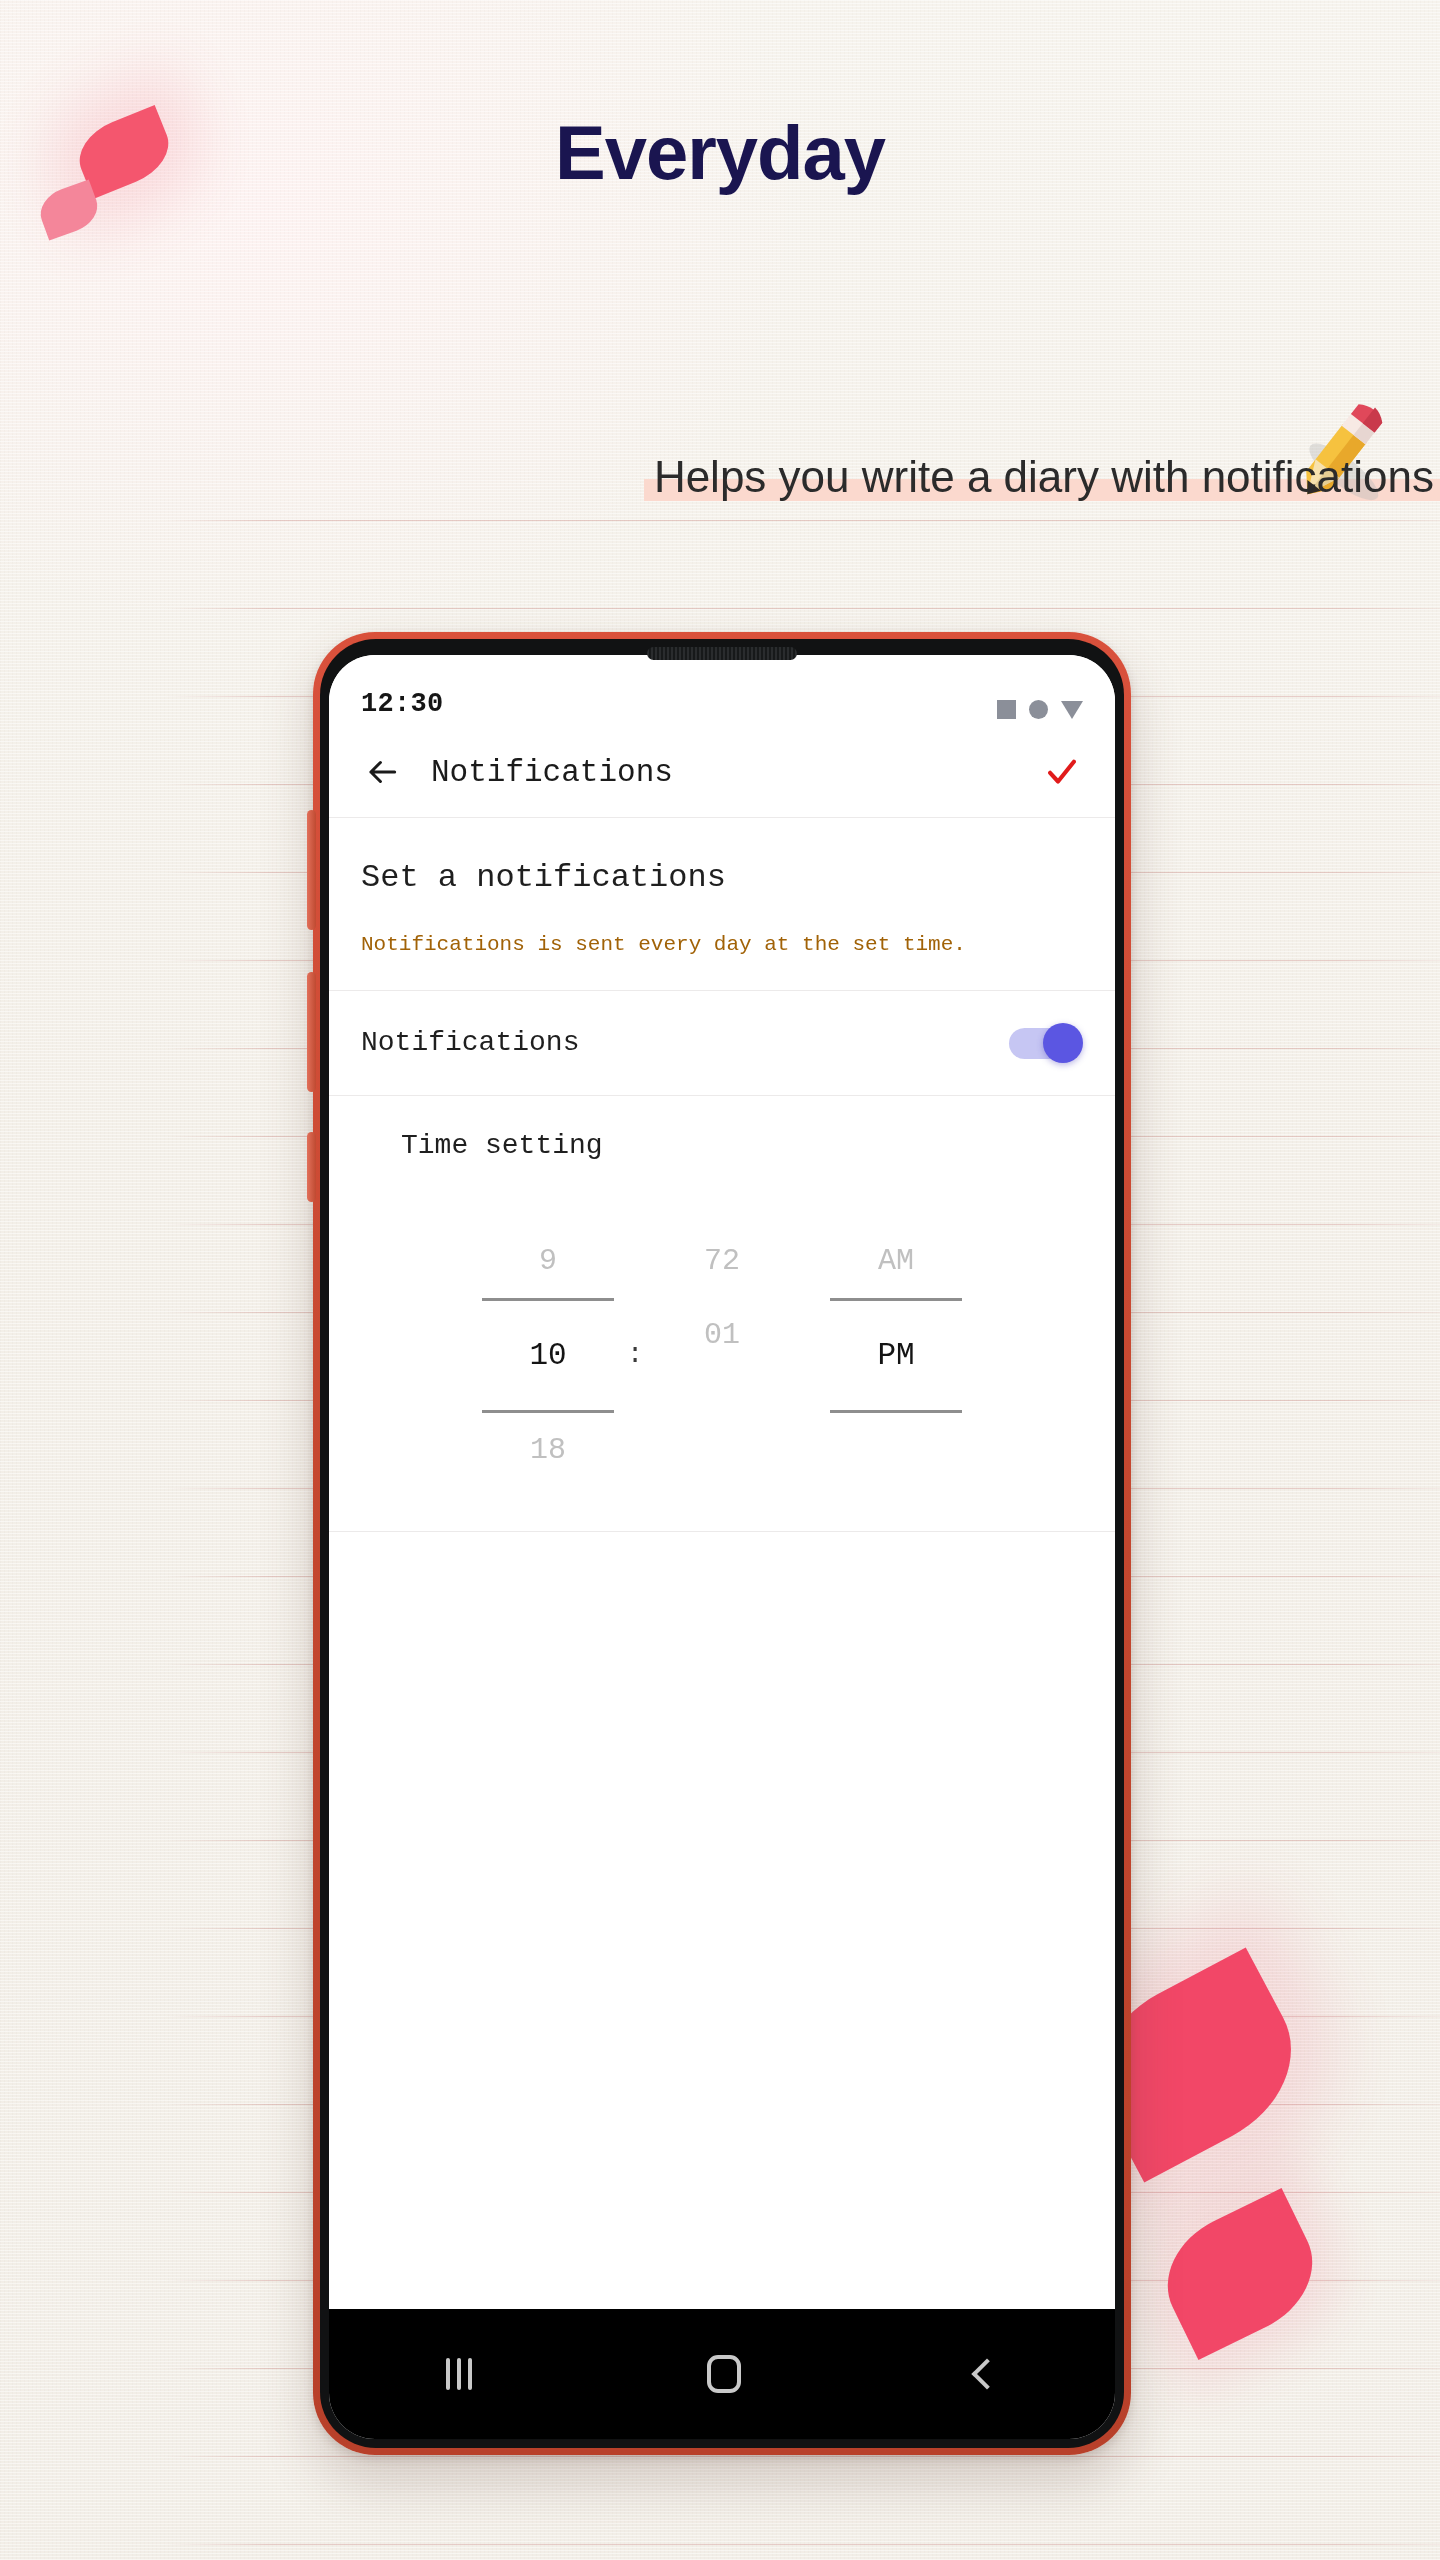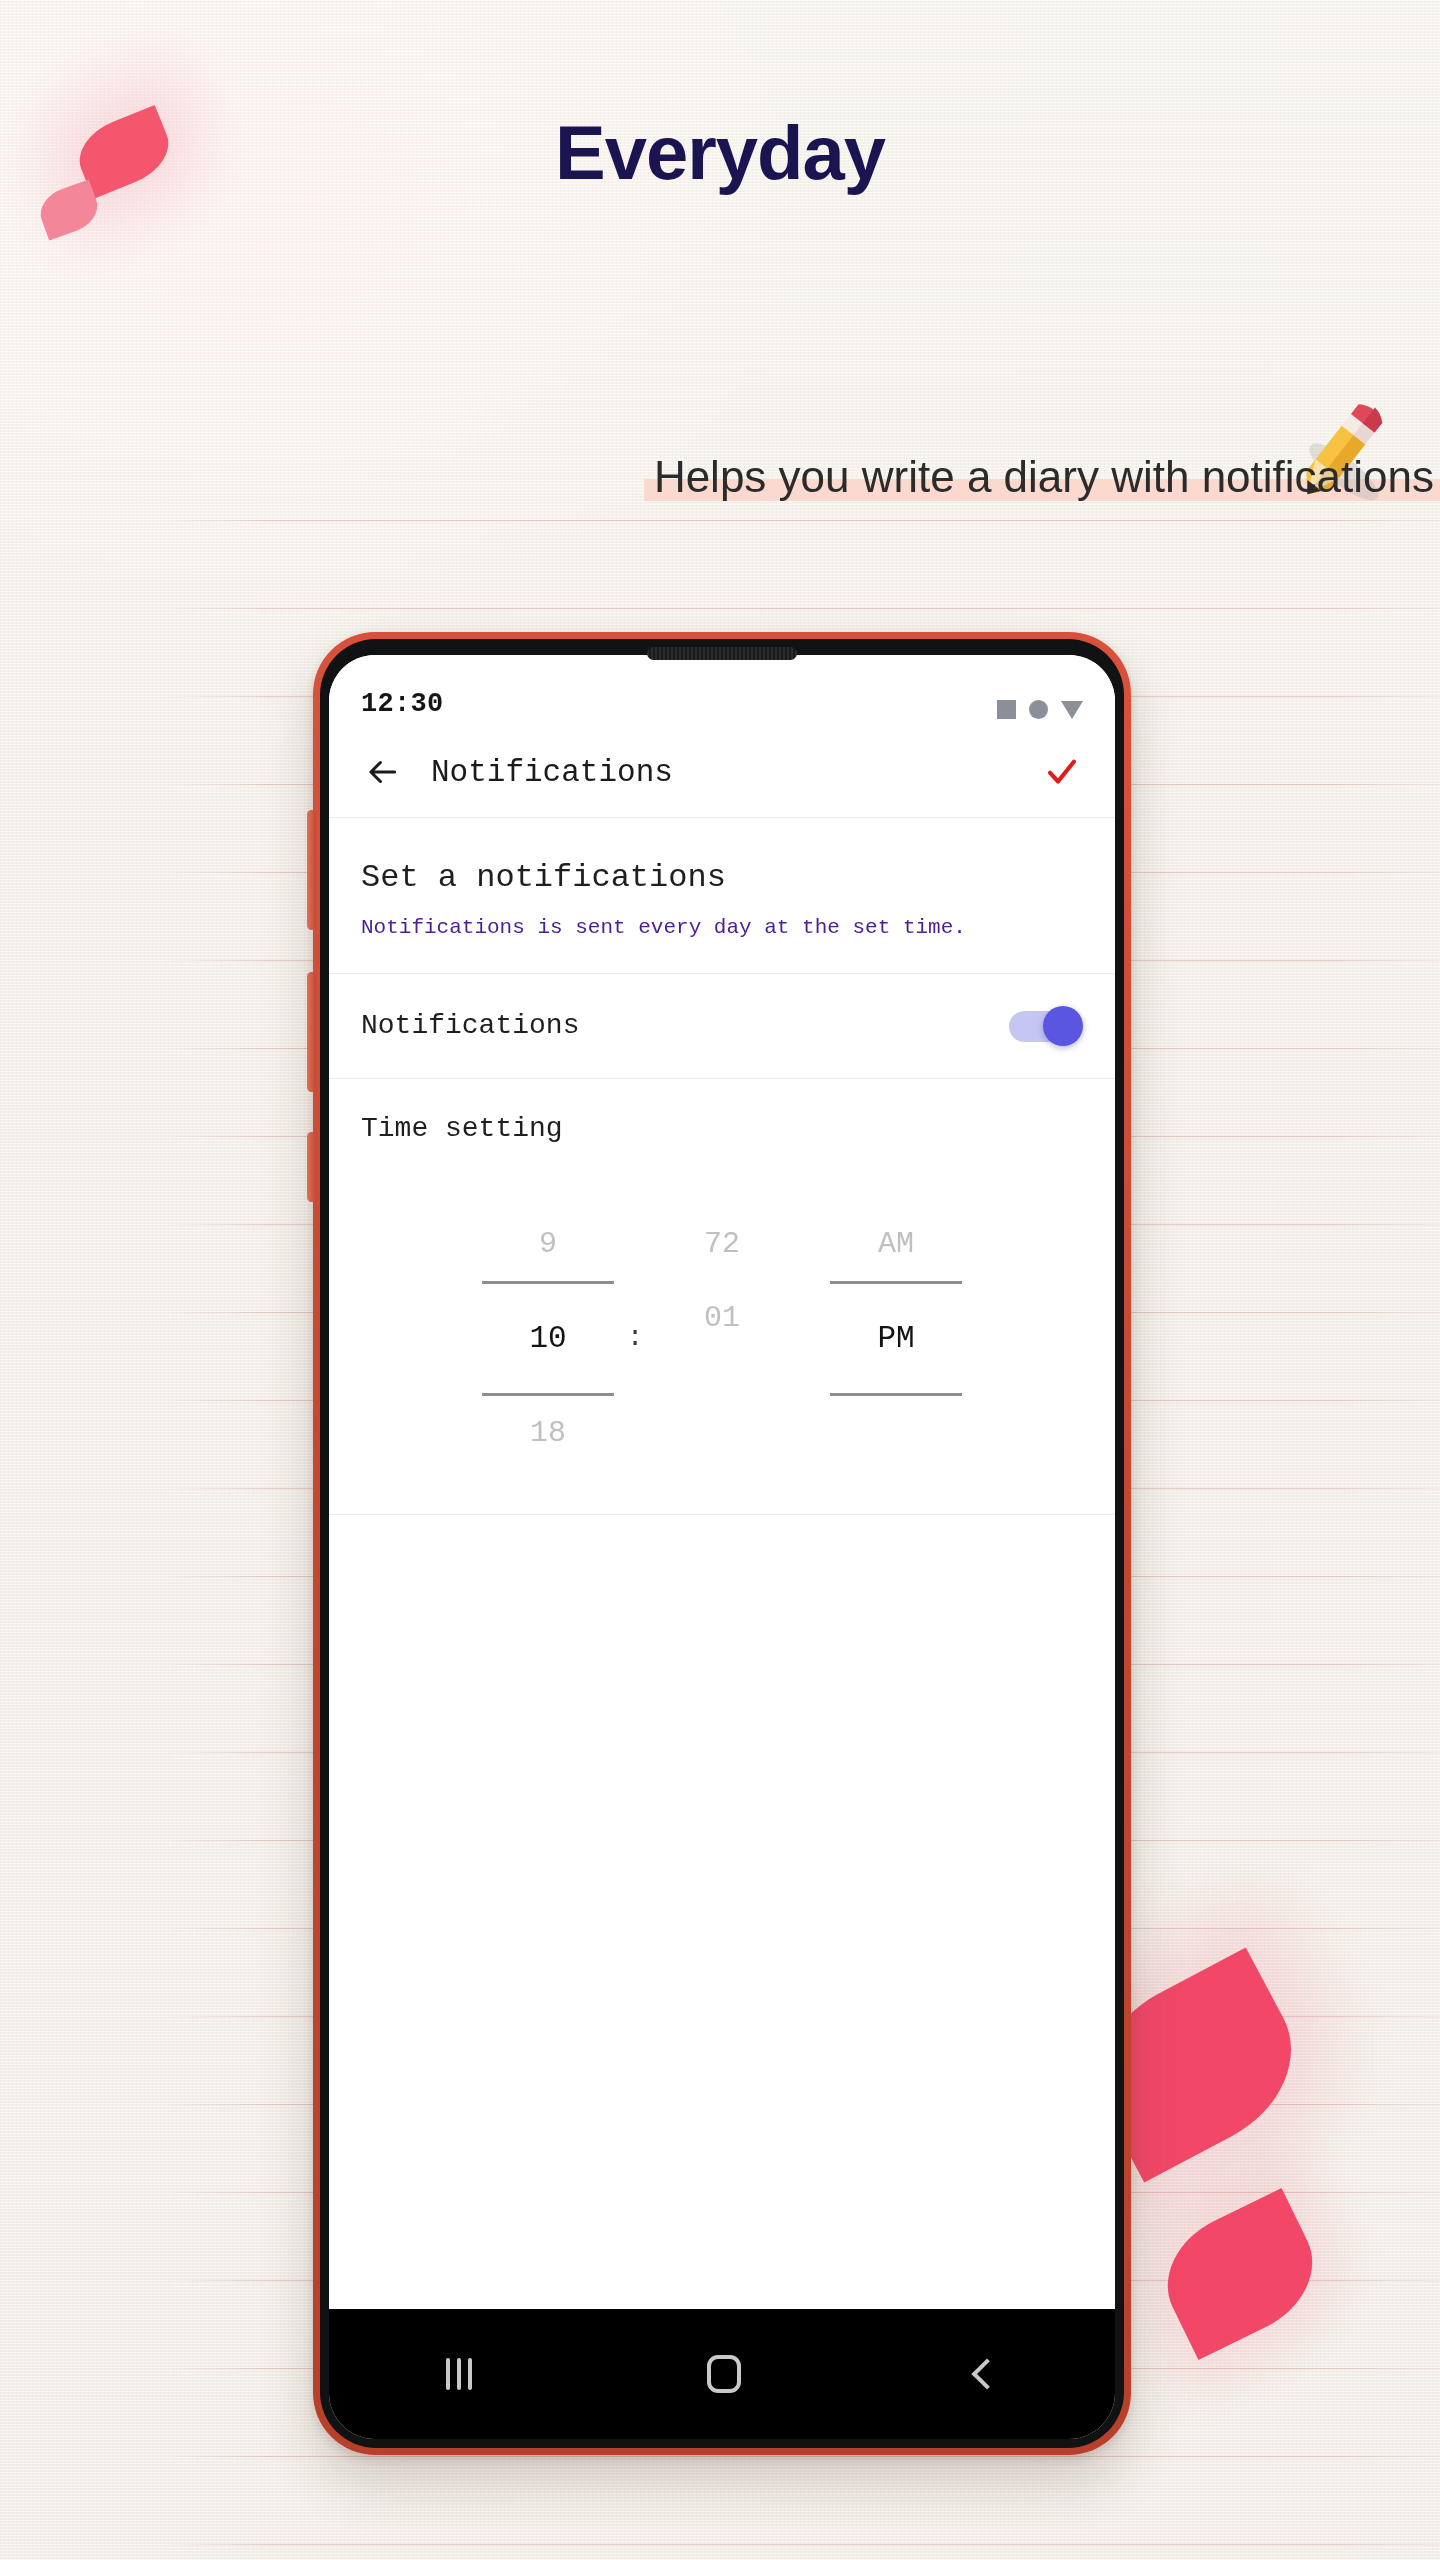--- a/index.html
+++ b/index.html
@@ -129,36 +129,36 @@
     padding:0 30px; background:#fff;
   }
   .appbar-title{ font-size:31px; color:#1b1b1b; font-weight:400; flex:1; }
   .icon-btn{ width:46px;height:46px; display:flex;align-items:center;justify-content:center; }
 
   .divider{ height:1px; background:#eceaea; }
 
   
   .intro{ padding:38px 32px 34px 32px; background:#fff; }
   .intro-l1,.intro-l2{ font-size:32px; color:#1f1f1f; line-height:1.36; font-weight:400; }
-  .intro-sub{ font-size:21px; color:#4c1d95; margin-top:16px; }
+  .intro-sub{ font-size:21px; color:#a16207; margin-top:33px; }
 
   
   .row{
     height:104px; display:flex; align-items:center; justify-content:space-between;
     padding:0 32px; background:#fff;
   }
   .row-label{ font-size:28px; color:#1f1f1f; }
 
   
   .toggle{ position:relative; width:74px; height:40px; }
   .toggle-track{ position:absolute; left:0; top:5px; width:58px; height:31px; border-radius:16px; background:#c6c6f3; }
   .toggle-thumb{ position:absolute; right:0; top:0; width:40px; height:40px; border-radius:50%; background:#5b56e2; box-shadow:0 2px 6px rgba(60,50,180,.35); }
 
   .row-time-setting{
-    height:100px; display:flex; align-items:center; padding:0 32px; background:#fff;
+    height:100px; display:flex; align-items:center; padding:0 32px; background:#fff;margin-left:40px;
   }
 
   
   .timepicker{
     background:#fff;
     padding:28px 0 44px 0;
     display:flex; justify-content:center; align-items:flex-start; gap:0;
   }
   .tp-col{ width:132px; display:flex; flex-direction:column; align-items:center; }
   .tp-ghost{ font-size:30px; color:#c0c0c0; height:74px; display:flex; align-items:center; justify-content:center; }

